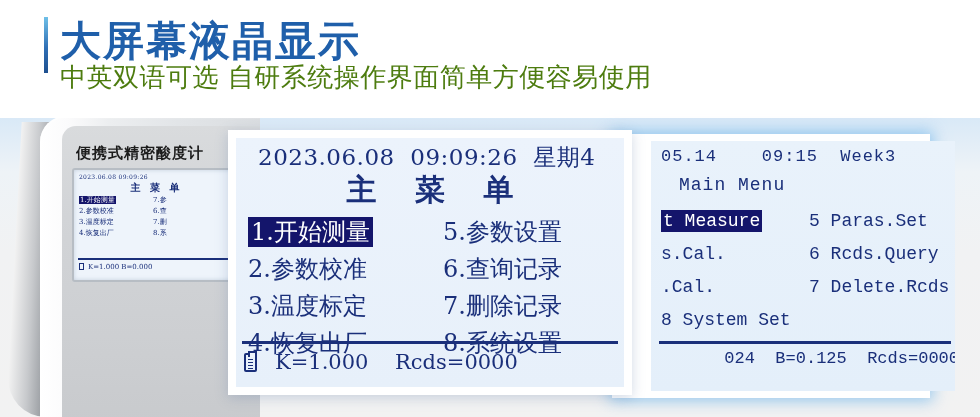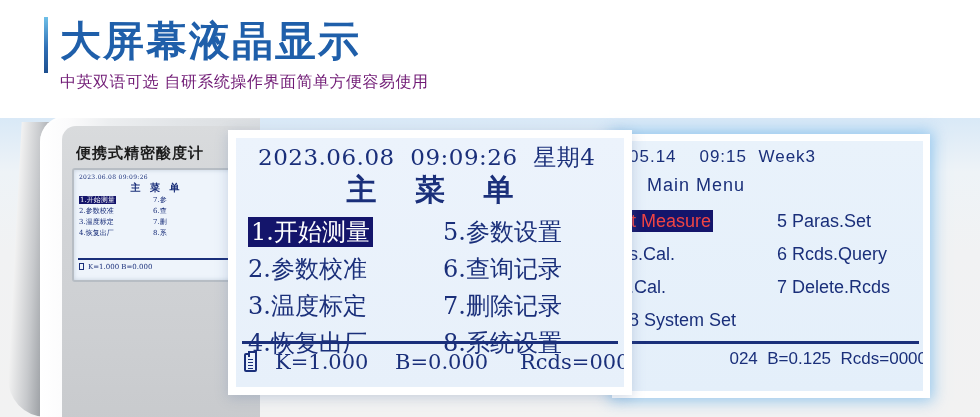--- a/index.html
+++ b/index.html
@@ -26,23 +26,23 @@
     position:absolute; left:44px; top:17px; width:4px; height:56px;
     background:linear-gradient(to bottom,#6fc0e8 0%,#2f6fb5 55%,#1e4f8f 100%);
   }
   .title{
     position:absolute; left:60px; top:14px;
     font-family:"DejaVu Sans","Liberation Sans",sans-serif;
     font-size:41px; font-weight:bold; letter-spacing:2px;
     color:#1f5faa; line-height:1.35; white-space:nowrap;
   }
   .subtitle{
-    position:absolute; left:60px; top:72px;
+    position:absolute; left:60px; top:60px;
     font-family:"DejaVu Sans","Liberation Sans",sans-serif;
-    font-size:16px; color:#701a75; letter-spacing:.5px; white-space:nowrap;
+    font-size:26px; color:#4d7c0f; letter-spacing:.5px; white-space:nowrap;
   }
 
   
   .device{
     position:absolute; left:0px; top:118px; width:260px; height:299px;
     overflow:hidden;
   }
   .dev-shadow{
     position:absolute; left:14px; top:4px; width:48px; height:295px;
     background:linear-gradient(to right,#f2f2f2 0%,#c7c9cc 40%,#8e9297 82%,#b9bcc0 100%);
@@ -89,30 +89,31 @@
   
   .lcd-en{
     position:absolute; left:612px; top:134px; width:318px; height:264px;
     background:#ffffff; padding:7px;
     box-shadow:0 0 14px 3px rgba(120,185,235,.75);
   }
   .lcd-en-inner{
     width:100%; height:100%;
     background:linear-gradient(to bottom,#e9f2fb 0%,#e4effa 100%);
     position:relative; overflow:hidden;
-    font-family:Liberation Sans, sans-serif;
+    font-family:Liberation Mono, monospace;
     color:#1a2f7a;
+    margin-left:32px;
   }
   .en-hdr{ position:absolute; left:10px; top:6px; font-size:17px; letter-spacing:1px; white-space:nowrap;}
   .en-title{ position:absolute; left:28px; top:34px; font-size:18px; letter-spacing:1px; white-space:nowrap;}
   .en-rows{ position:absolute; left:10px; top:64px; width:300px; font-size:18px; line-height:33px; }
   .en-row{ display:flex; }
   .en-c1{ width:148px; white-space:nowrap; }
   .en-c2{ width:152px; white-space:nowrap; }
-  .en-hl{ background:#14156b; color:#ef4444; padding:1px 2px;text-align:right; }
+  .en-hl{ background:#14156b; color:#ffffff; padding:1px 2px;text-align:right; }
   .en-rule{ position:absolute; left:8px; top:200px; width:292px; height:3px; background:#1a2f7a; }
   .en-foot{ position:absolute; left:8px; top:208px; width:300px; font-size:17px; white-space:nowrap;text-align:right; }
 
   
   .lcd-cn{
     position:absolute; left:228px; top:130px; width:404px; height:265px;
     background:#ffffff; padding:8px;
     box-shadow:0 3px 12px rgba(90,120,160,.28);
   }
   .lcd-cn-inner{
@@ -252,17 +253,16 @@
       </div>
       <div class="cn-row">
         <div class="cn-c1">4.恢复出厂</div>
         <div class="cn-c2">8.系统设置</div>
       </div>
     </div>
     <div class="cn-rule"></div>
     <div class="cn-foot">
       <span class="clip-icon"></span>
       <span class="foot-k">K=1.000</span>
-      <span class="foot-b">B=0.000</span>
       <span class="foot-r">Rcds=0000</span>
     </div>
   </div>
 </div>
 
 </body></html>

